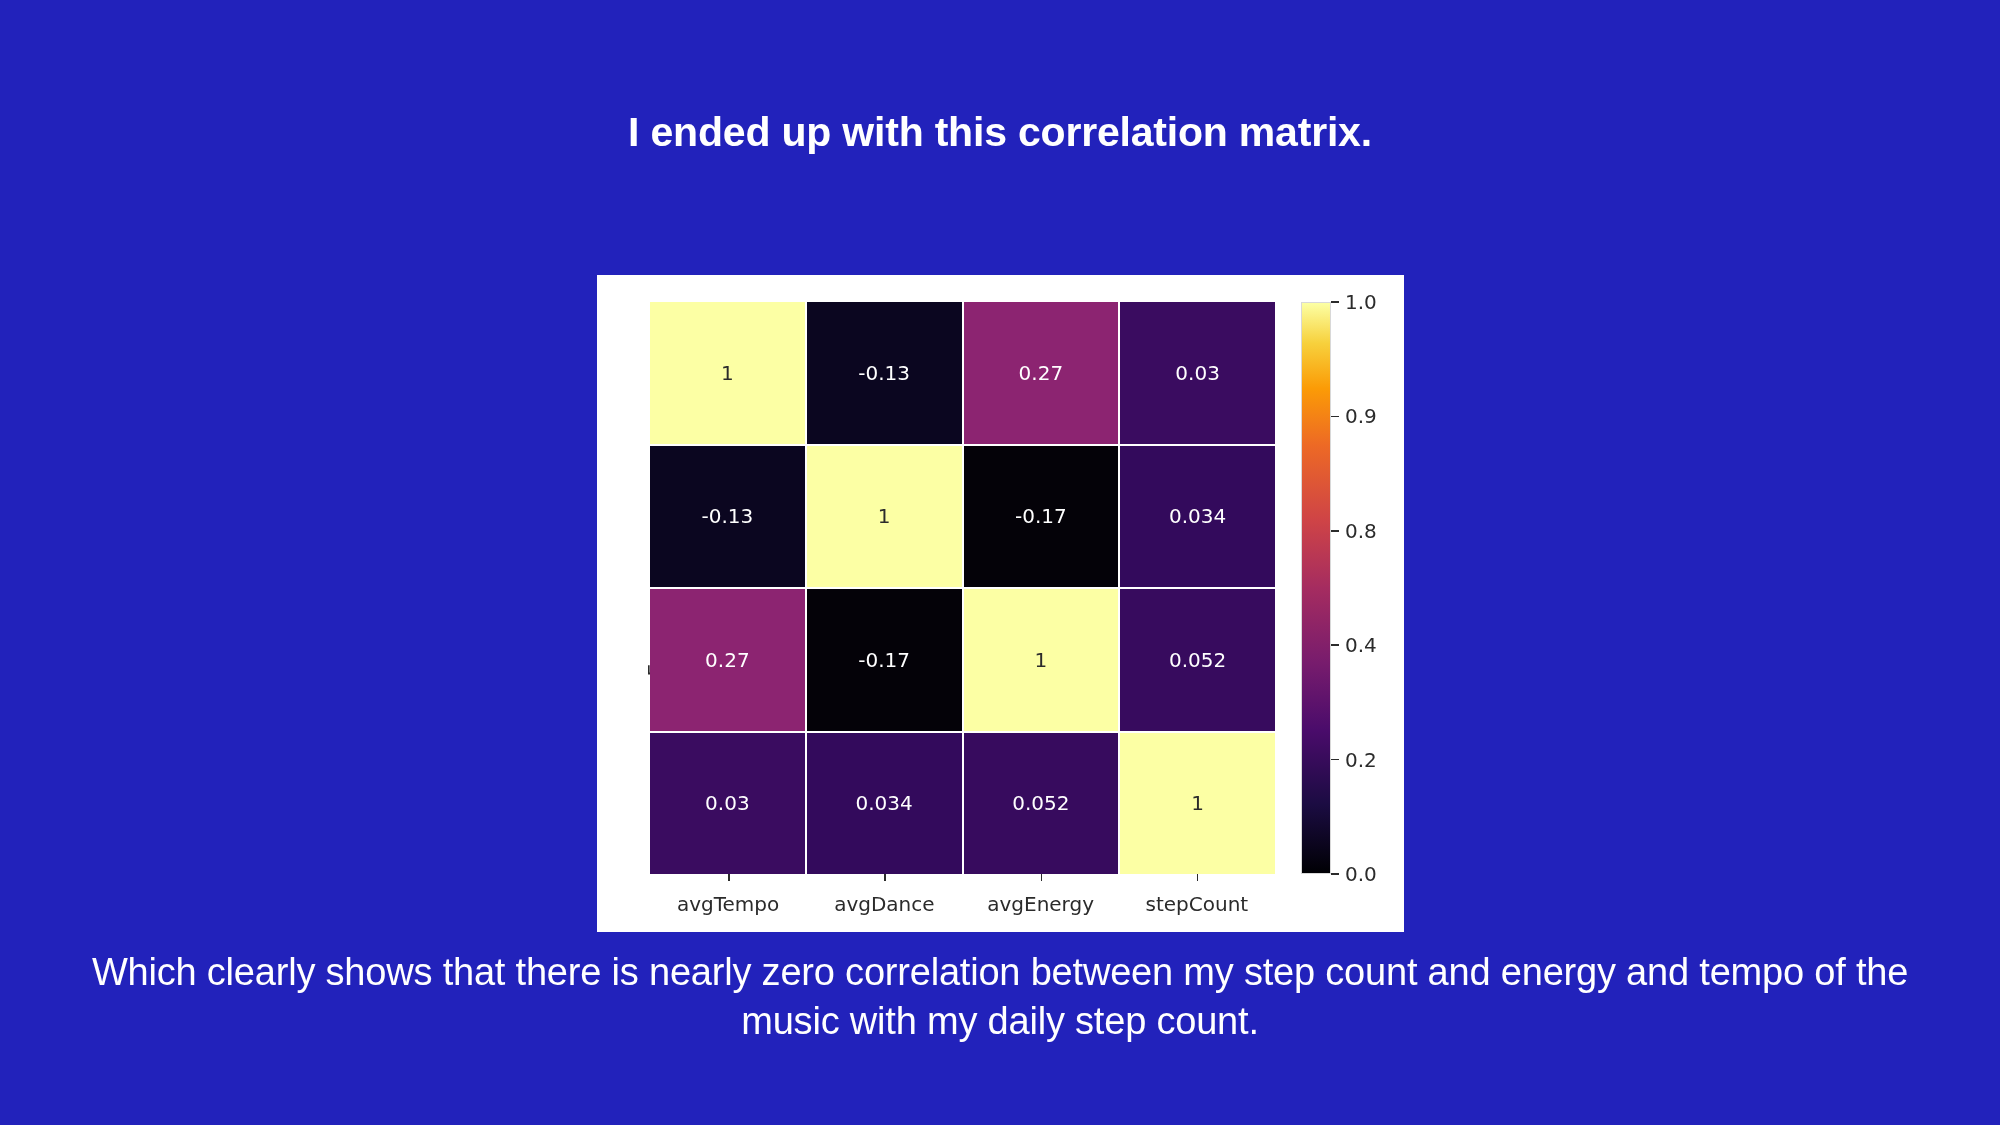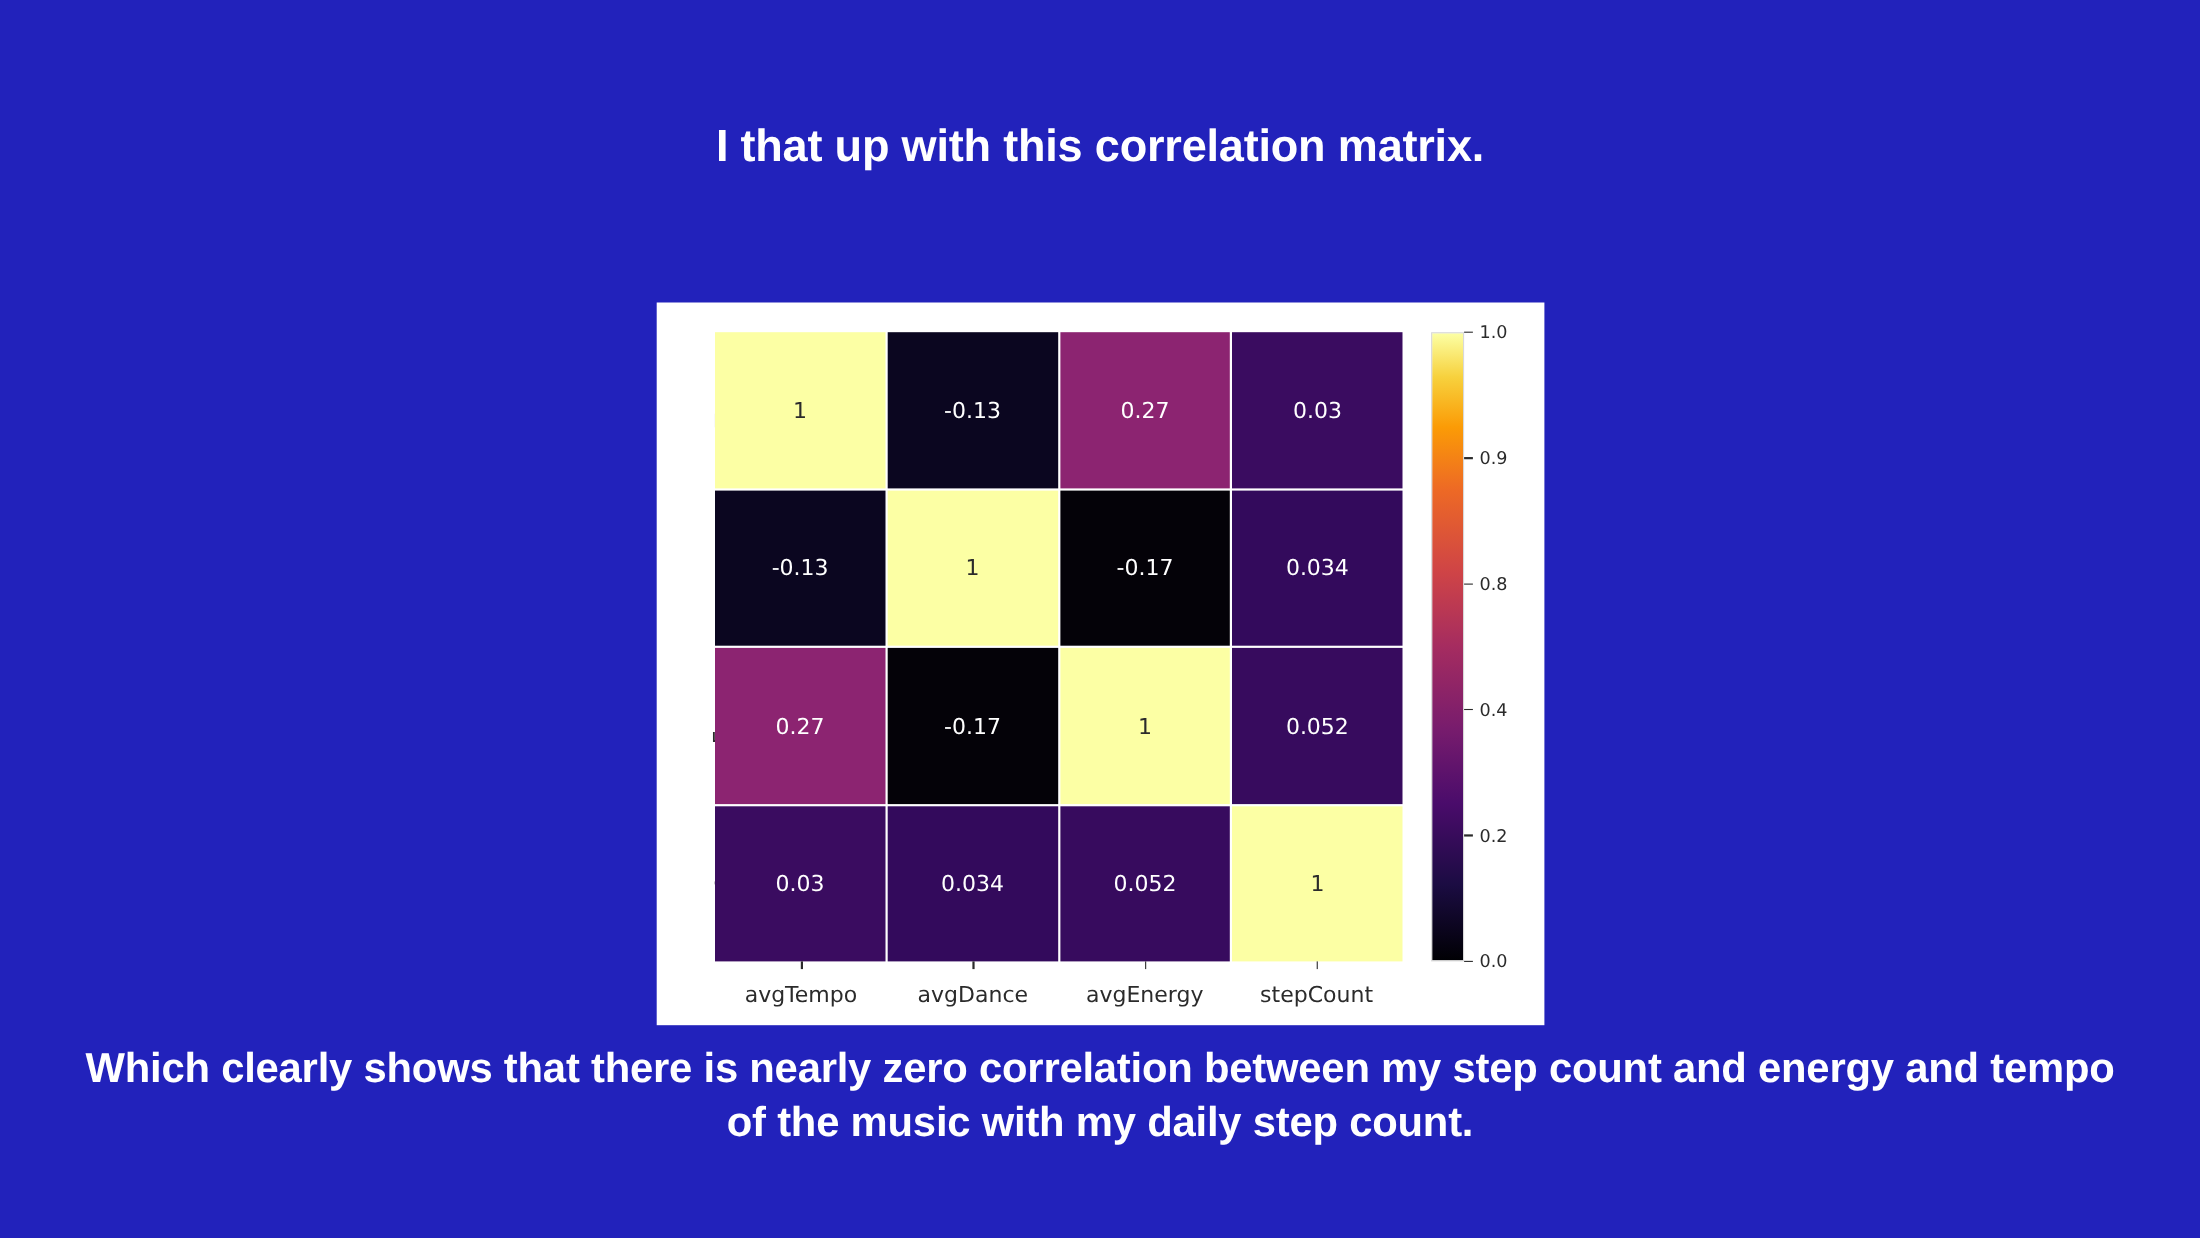--- a/index.html
+++ b/index.html
@@ -171,44 +171,44 @@
     align-items: center;
     transform: translateY(-50%);
   }
   .cb-tick .dash {
     width: 8px;
     height: 1.5px;
     background: #2b2b2b;
     margin-right: 6px;
   }
   .cb-tick .cb-text {
-    font-size: 16px;
+    font-size: 20px;
     color: #2b2b2b;
     font-family: "DejaVu Sans", sans-serif;
     text-align: right;
   }
 
   
   .slide-caption {
     position: absolute;
     left: 60px;
     top: 948px;
     width: 1880px;
     text-align: center;
     color: #ffffff;
     font-size: 38px;
-    font-weight: bold;
+    font-weight: normal;
     line-height: 1.28;
     letter-spacing: -0.2px;
   }
 </style>
 </head>
 <body>
 
-<div class="slide-title">I that up with this correlation matrix.</div>
+<div class="slide-title">I ended up with this correlation matrix.</div>
 
 <div class="figure-card">
 
   <div class="plot-area">
 
     <div class="y-labels">
       <div class="y-label">
         <span>avgTempo</span>
         <i class="y-tick"></i>
       </div>

